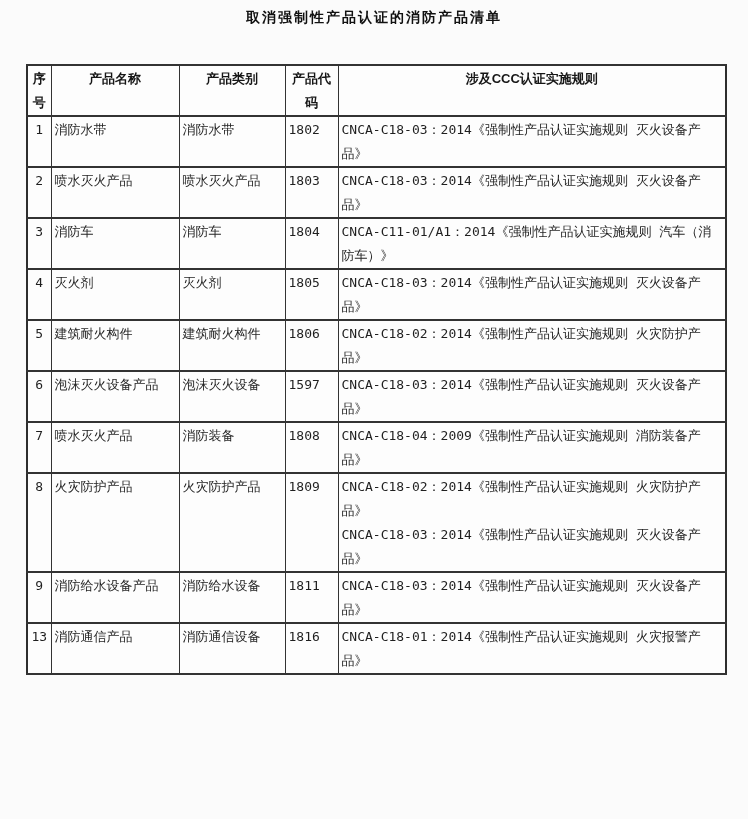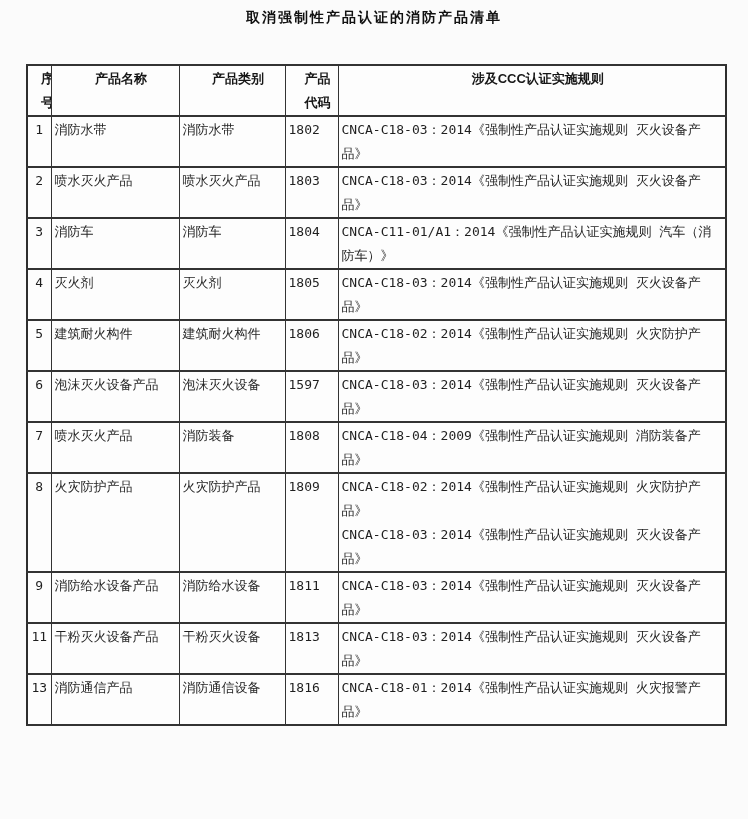--- a/index.html
+++ b/index.html
@@ -52,21 +52,21 @@
     overflow: hidden;
     word-break: break-all;
   }
   thead tr { height: 49px; }
   tbody tr { height: 48px; }
   th {
     font-family: "Liberation Sans", sans-serif;
     font-weight: bold;
     text-align: center;
     color: #161616;
-    padding: 1px 1px 0 13px;
+    padding: 1px 1px 0 1px;
   }
   td {
     font-family: "DejaVu Sans Mono", "Liberation Sans", sans-serif;
     color: #1f1f1f;
   }
   td.col-no {
     text-align: center;
     padding: 1px 0 0 0;
   }
   td.col-rules div { margin: 0; }
@@ -171,29 +171,20 @@
         <tr>
           <td class="col-no">9</td>
           <td class="col-name">消防给水设备产品</td>
           <td class="col-category">消防给水设备</td>
           <td class="col-code">1811</td>
           <td class="col-rules">
             <div>CNCA-C18-03：2014《强制性产品认证实施规则 灭火设备产品》</div>
           </td>
         </tr>
         <tr>
-          <td class="col-no">11</td>
-          <td class="col-name">干粉灭火设备产品</td>
-          <td class="col-category">干粉灭火设备</td>
-          <td class="col-code">1813</td>
-          <td class="col-rules">
-            <div>CNCA-C18-03：2014《强制性产品认证实施规则 灭火设备产品》</div>
-          </td>
-        </tr>
-        <tr>
           <td class="col-no">13</td>
           <td class="col-name">消防通信产品</td>
           <td class="col-category">消防通信设备</td>
           <td class="col-code">1816</td>
           <td class="col-rules">
             <div>CNCA-C18-01：2014《强制性产品认证实施规则 火灾报警产品》</div>
           </td>
         </tr>
       </tbody>
   </table>

